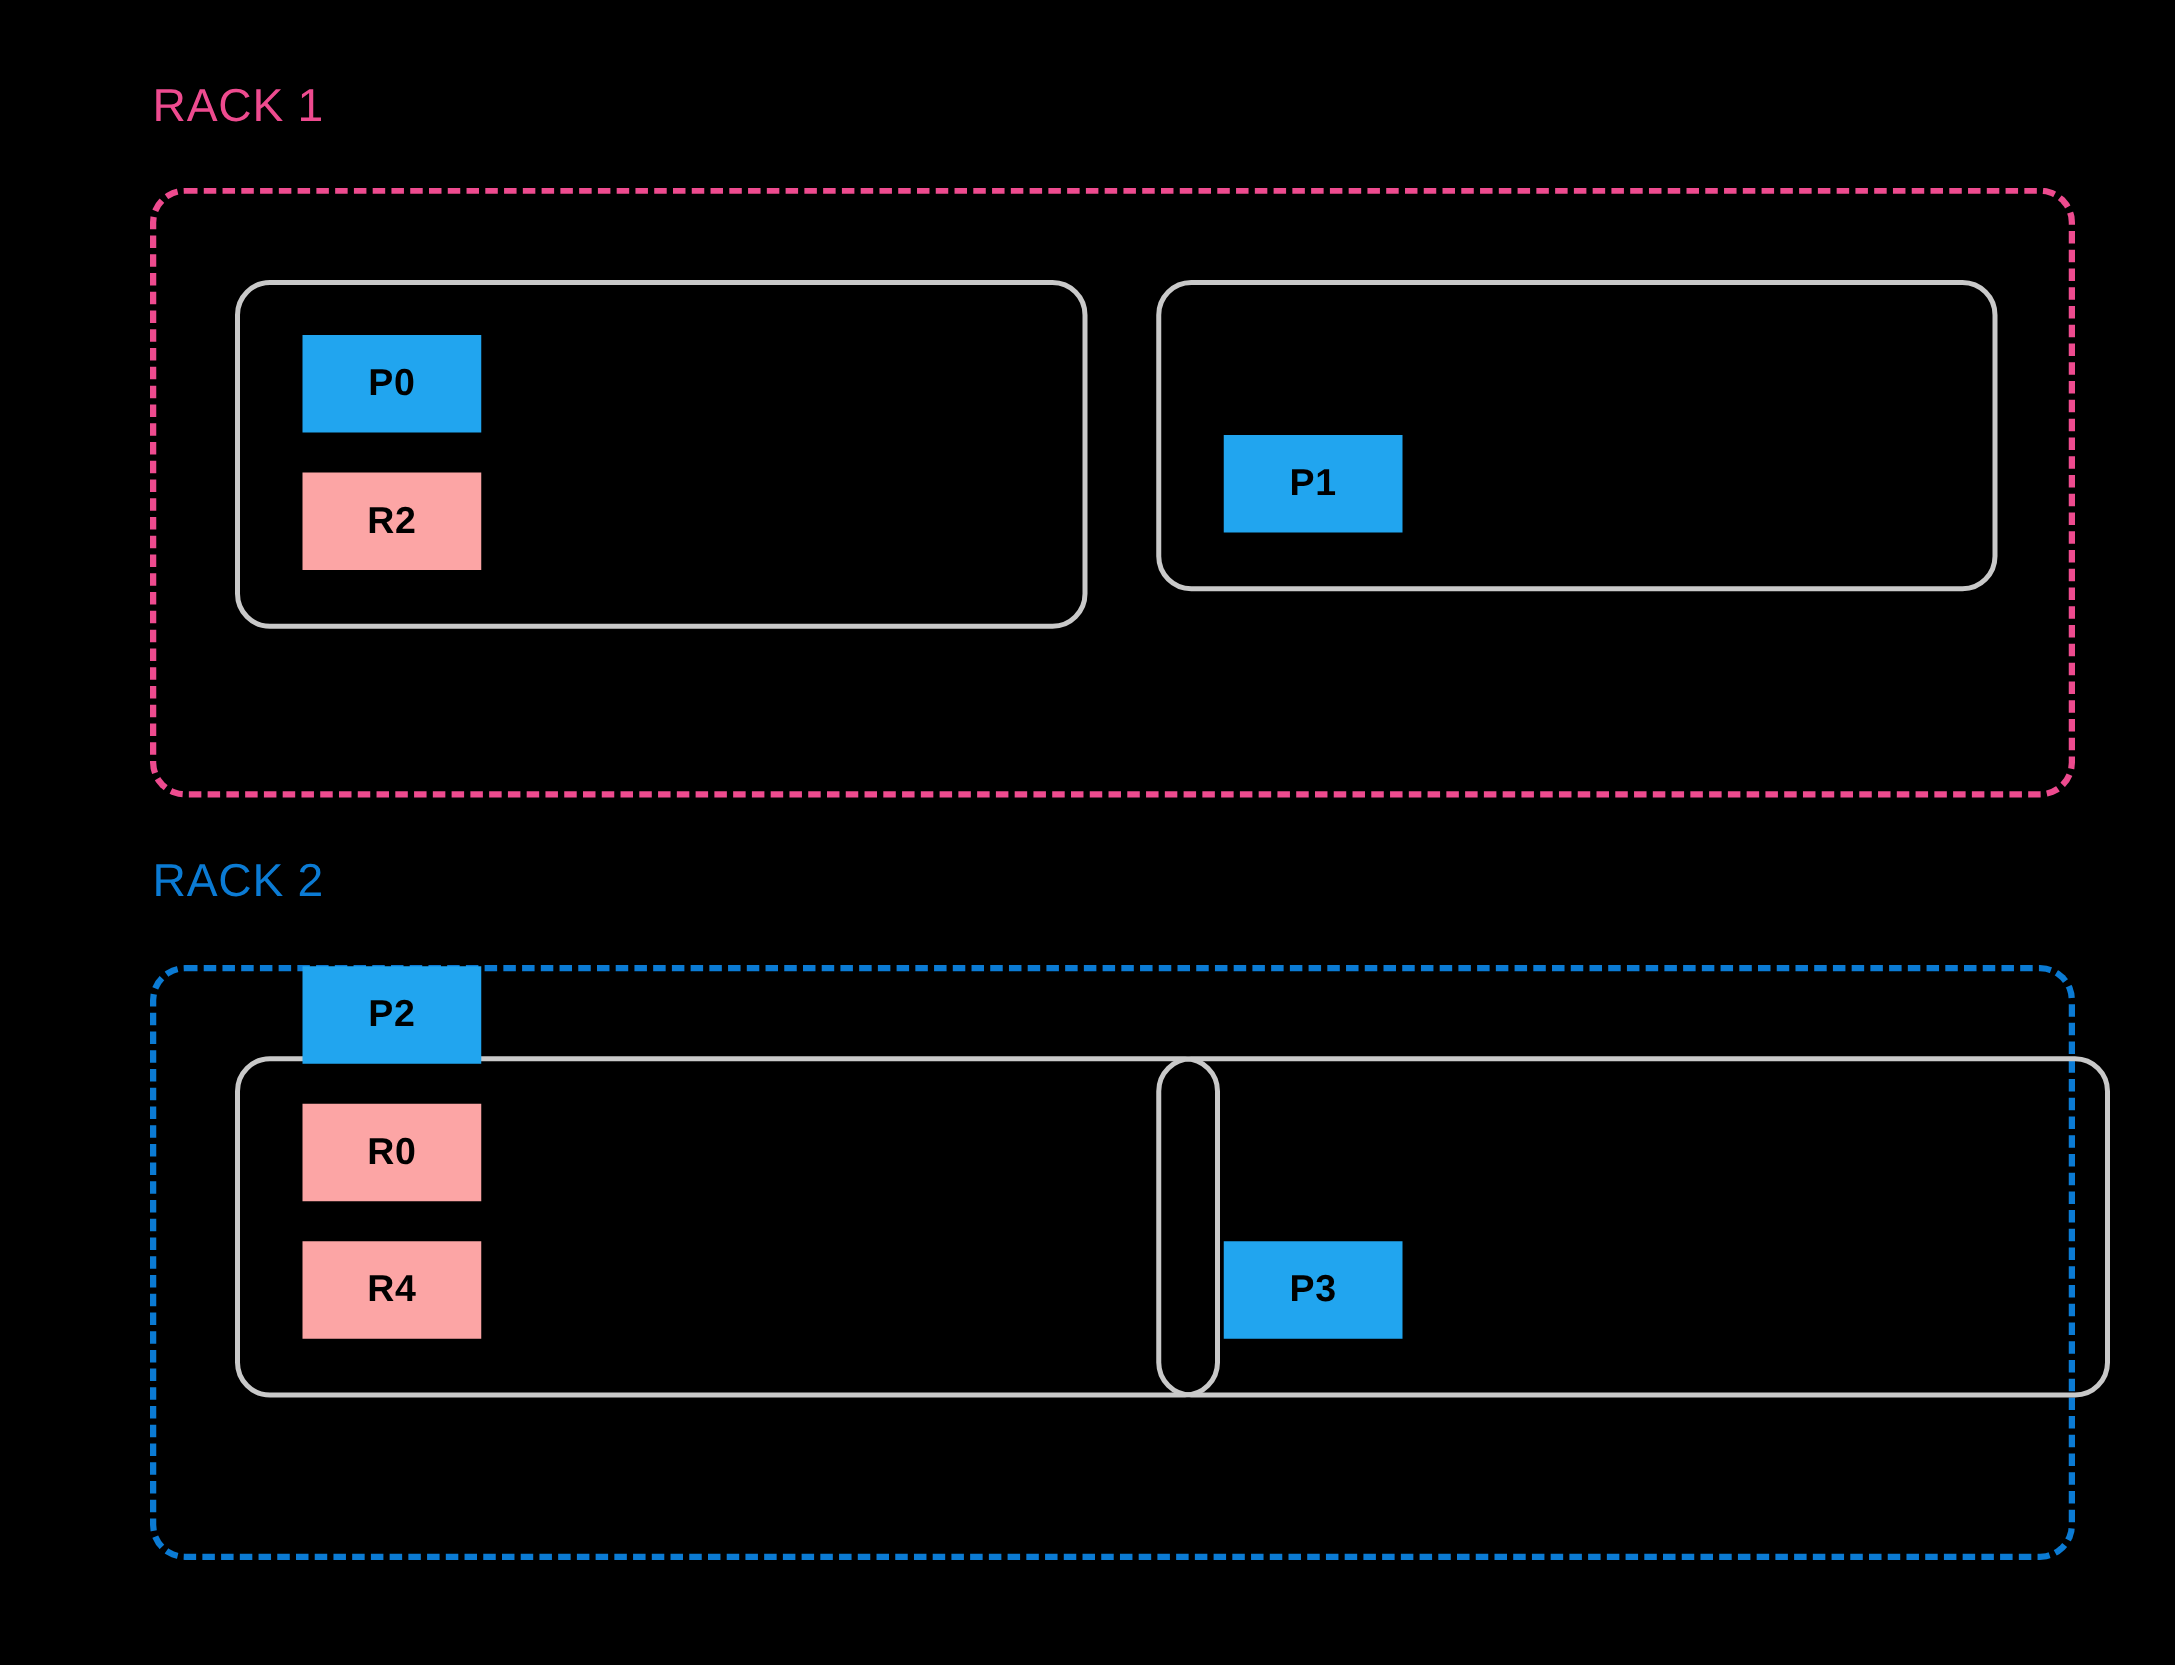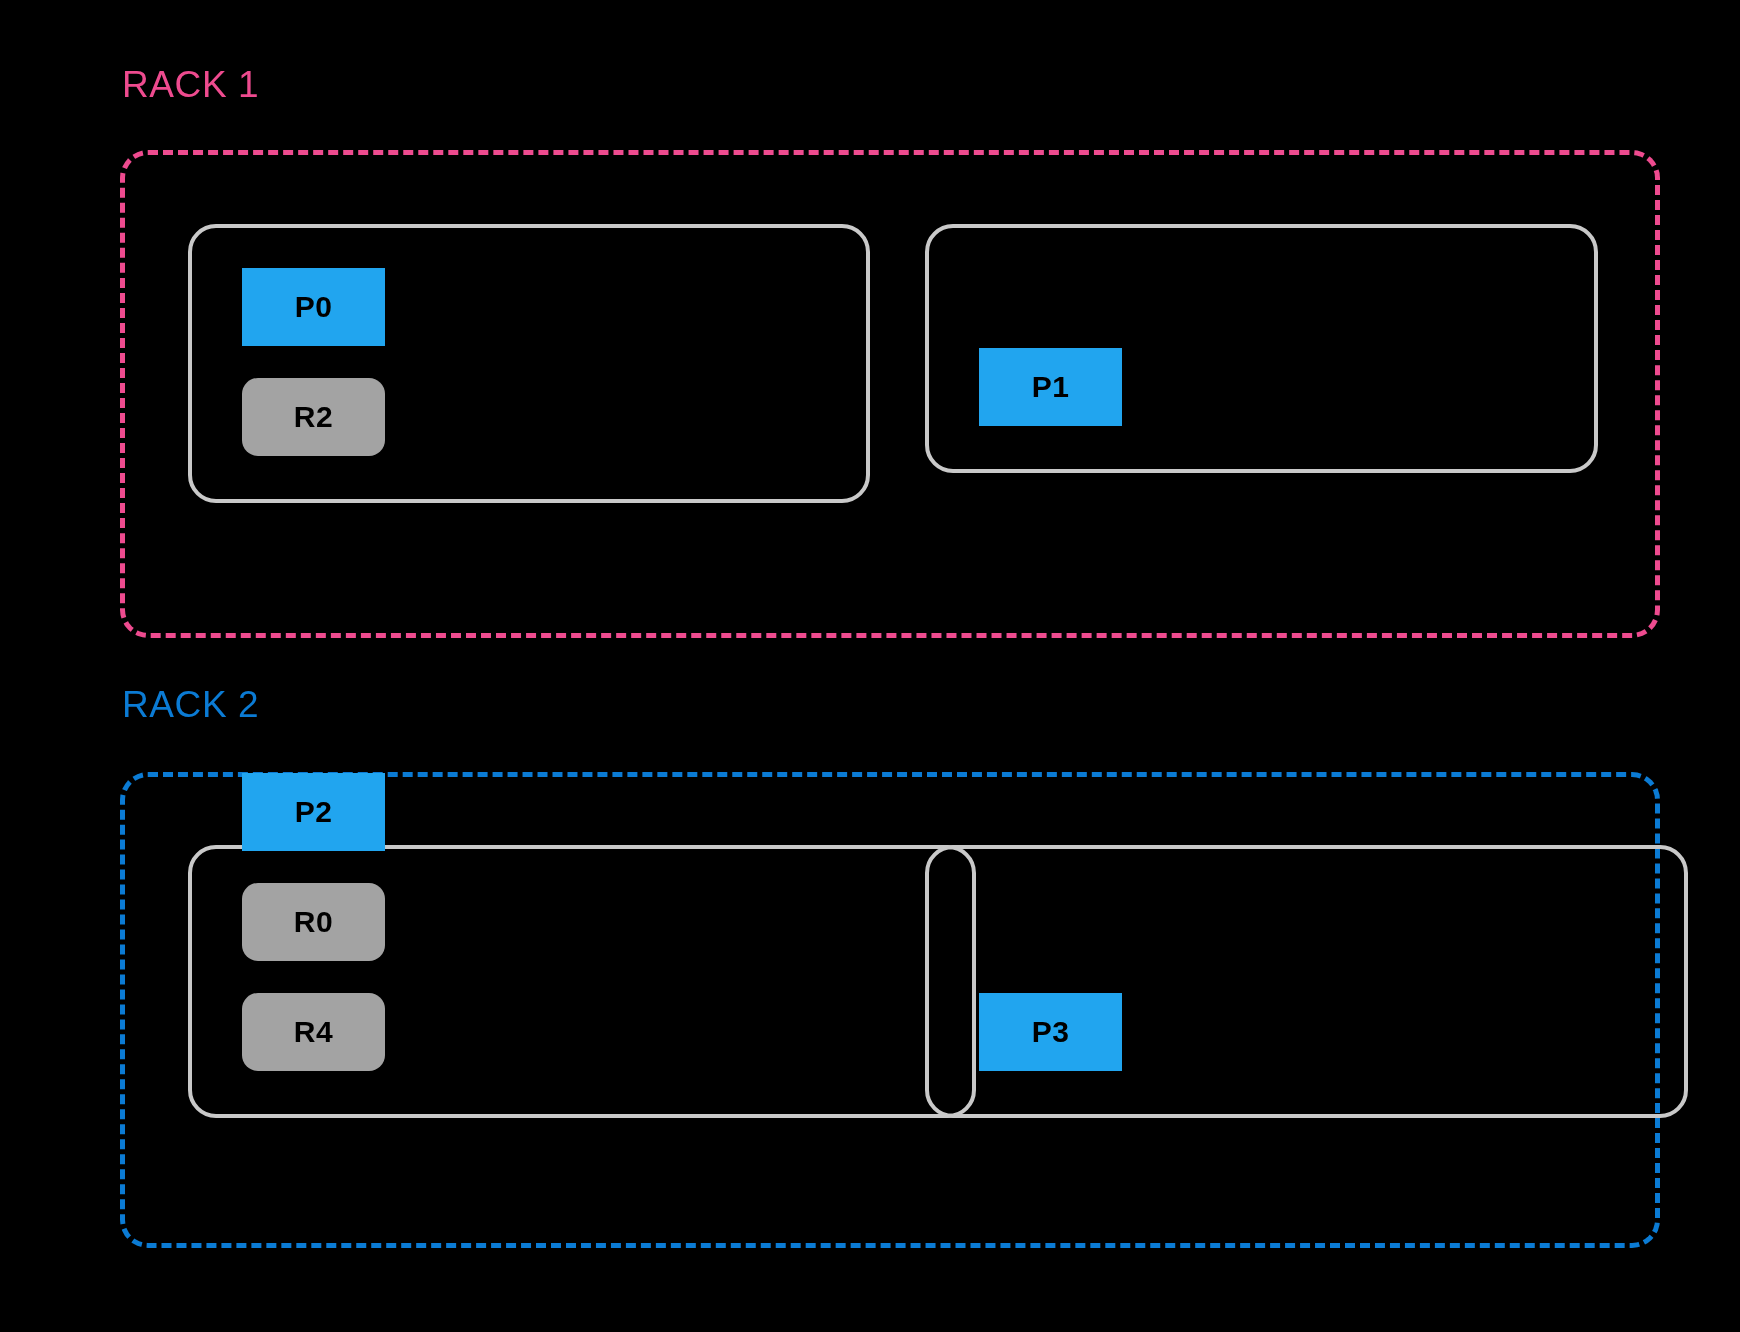--- a/index.html
+++ b/index.html
@@ -68,21 +68,21 @@
     align-items: center;
     justify-content: center;
     font-size: 30px;
     font-weight: bold;
     color: #000000;
     letter-spacing: 0.5px;
     user-select: none;
   }
 
   .shard.primary { background: #21a5ef; }
-  .shard.replica { background: #a3a3a3; border-radius: 16px; }
+  .shard.replica { background: #fca5a5; }
 </style>
 </head>
 <body>
 
 <div class="canvas" id="canvas">
     <div class="rack-label" style="left: 122px; top: 66px; color: rgb(238, 75, 143);">RACK 1</div>
     <div class="rack-boundary" style="left: 120px; top: 150px; width: 1540px; height: 488px; border-color: rgb(238, 75, 143);"></div>
     <div class="node" style="left: 188px; top: 224px; width: 682px; height: 279px;">
       <div class="shard-row">
         <div class="shard primary">P0</div>

